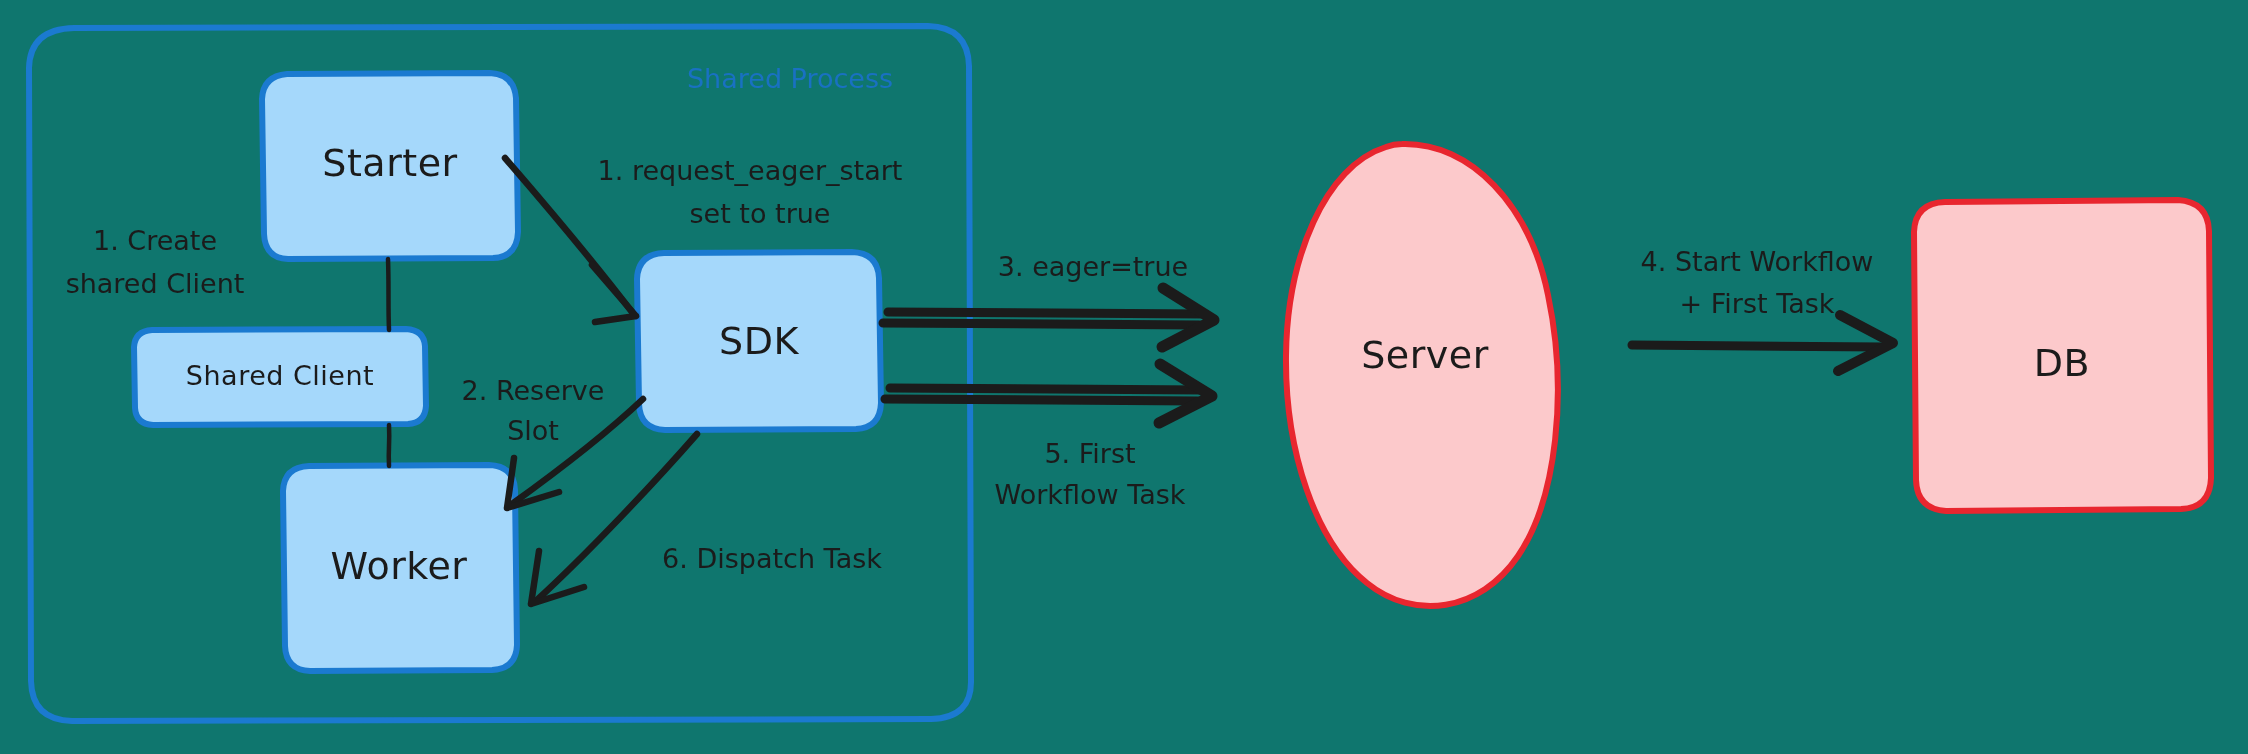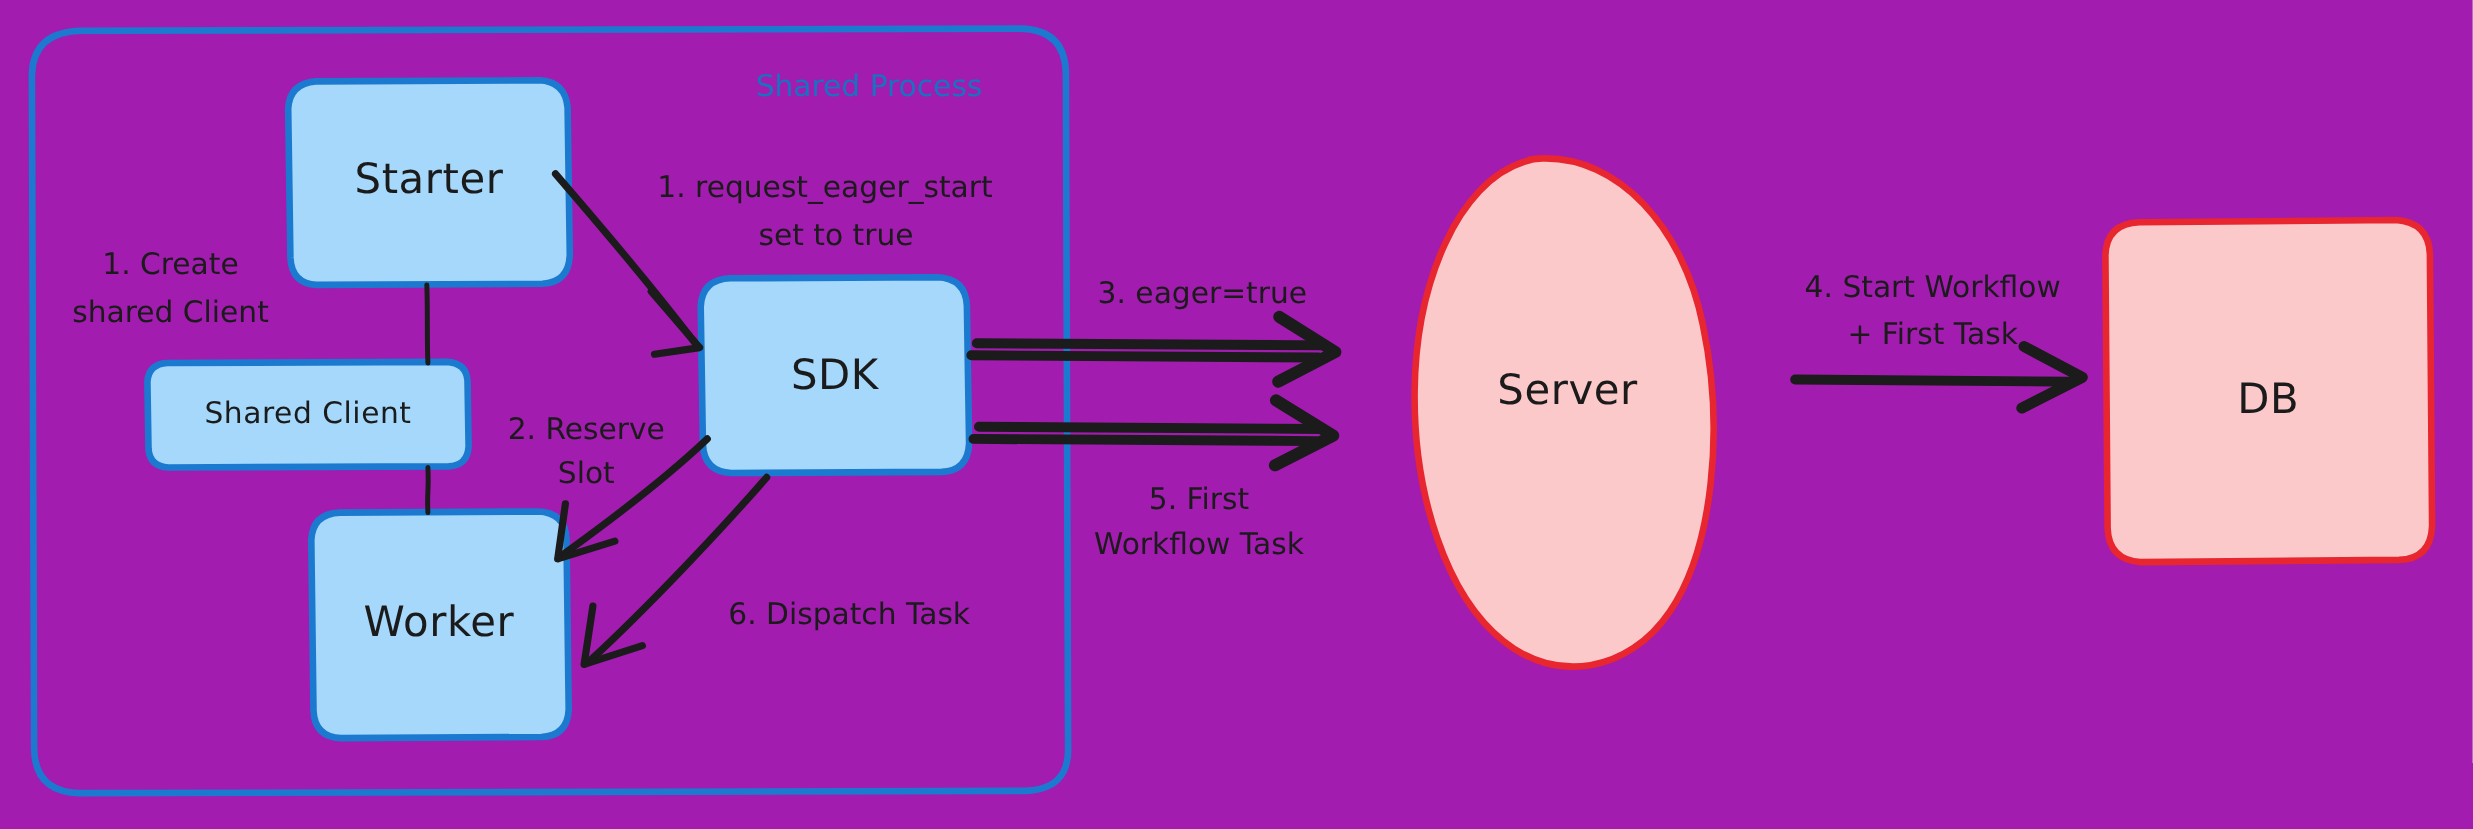--- a/index.html
+++ b/index.html
@@ -10,21 +10,21 @@
   body {
     width: 2248px;
     height: 754px;
     overflow: hidden;
     font-family: "DejaVu Sans", sans-serif;
   }
   #diagram-root {
     position: relative;
     width: 2248px;
     height: 754px;
-    background: #a21caf;
+    background: #0f766e;
   }
   svg.canvas {
     position: absolute;
     top: 0;
     left: 0;
     width: 2248px;
     height: 754px;
   }
   .node-label {
     font-family: "DejaVu Sans", sans-serif;

